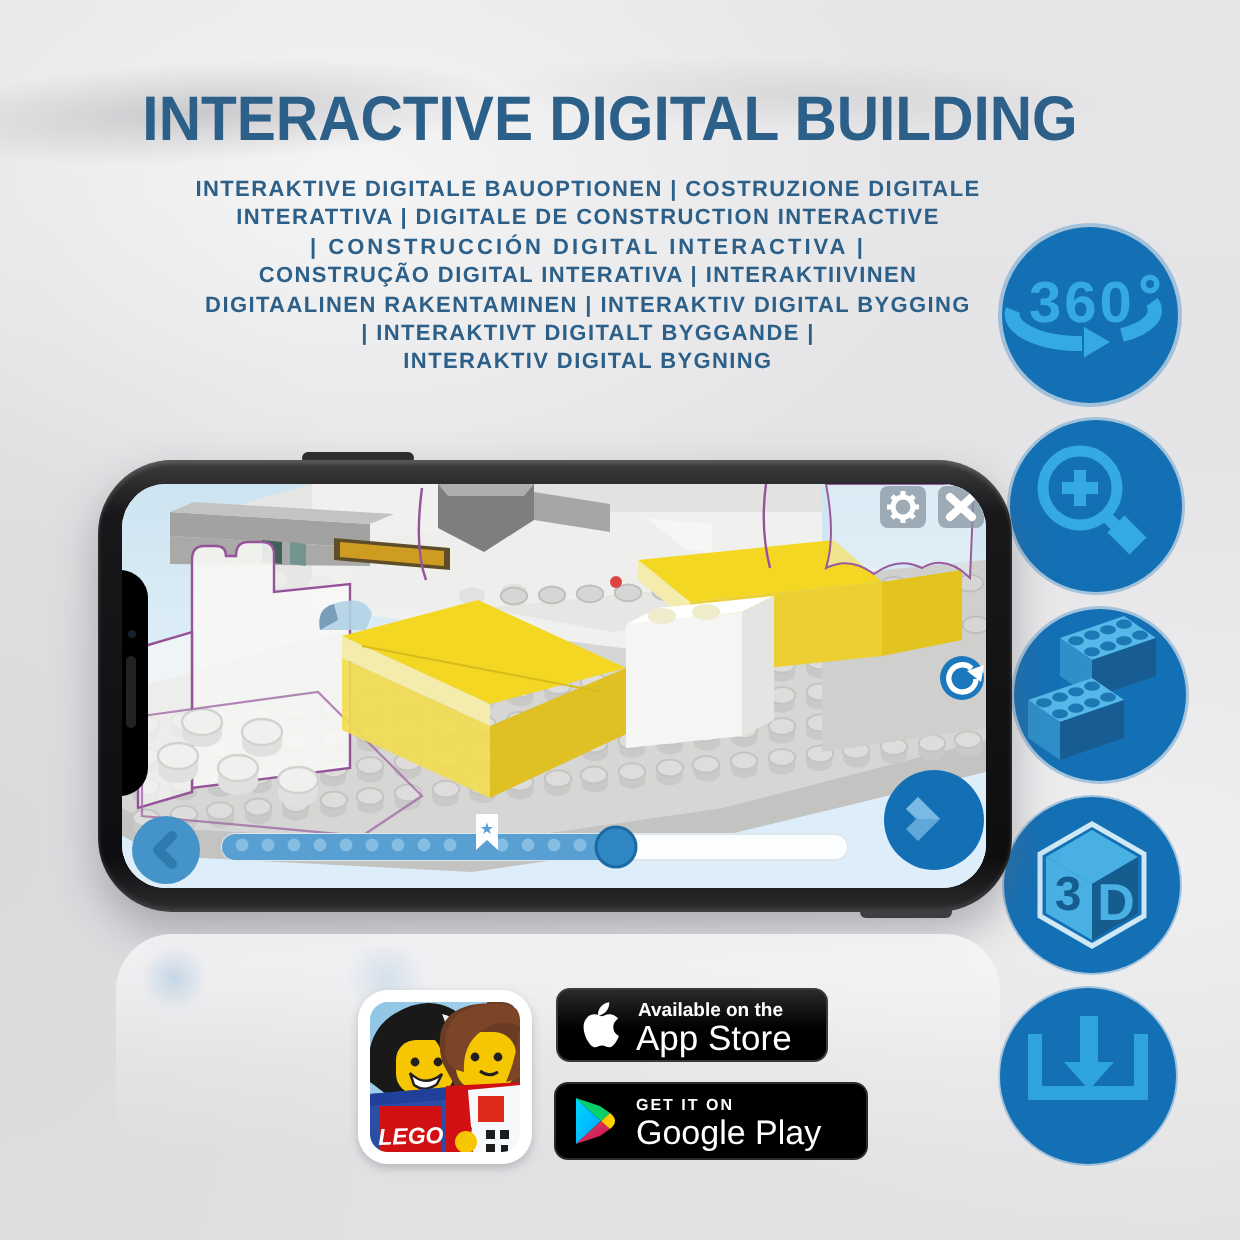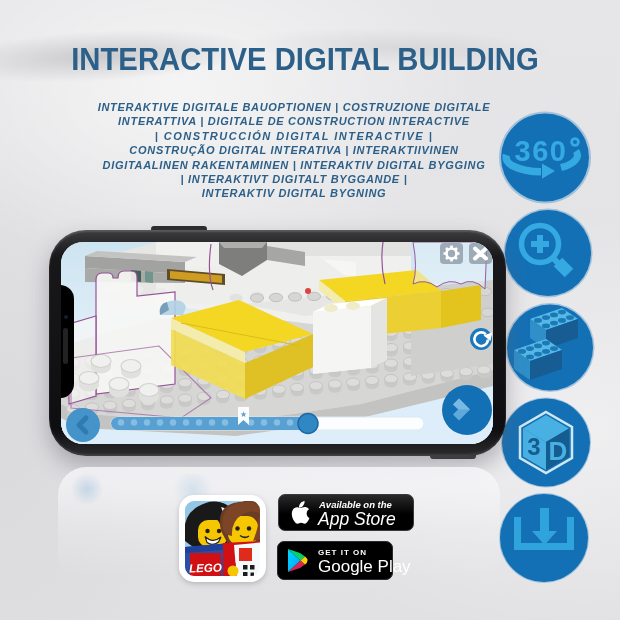--- a/index.html
+++ b/index.html
@@ -15,24 +15,24 @@
     radial-gradient(ellipse 420px 260px at 180px 90px, rgba(255,255,255,.6), rgba(255,255,255,0) 70%),
     radial-gradient(ellipse 500px 300px at 580px 430px, rgba(252,252,253,.5), rgba(252,252,253,0) 70%),
     radial-gradient(ellipse 300px 500px at 0px 420px, rgba(208,208,212,.45), rgba(208,208,212,0) 70%),
     linear-gradient(180deg,#e6e6e8 0%,#e3e3e5 60%,#e1e1e3 100%);"></div>
 
   <div class="abs" style="left:-60px;top:10px;width:400px;height:80px;background:radial-gradient(ellipse 55% 45% at 40% 55%, rgba(140,140,146,.38), rgba(140,140,146,0) 70%);transform:rotate(-3deg);"></div>
   <div class="abs" style="left:240px;top:16px;width:400px;height:60px;background:radial-gradient(ellipse 55% 45% at 40% 55%, rgba(165,165,170,.25), rgba(165,165,170,0) 70%);transform:rotate(2deg);"></div>
 
   <div class="abs" style="left:0;top:41px;width:610px;text-align:center;color:#2d6089;font-size:31.5px;font-weight:bold;letter-spacing:0px;transform:scaleX(.93);transform-origin:305px 50%;white-space:nowrap;">INTERACTIVE DIGITAL BUILDING</div>
 
-  <div class="abs" style="left:0;top:100px;width:588px;text-align:center;color:#2d6089;font-size:11px;font-weight:bold;line-height:14.4px;letter-spacing:.7px;font-style:italic;">
+  <div class="abs" style="left:0;top:88px;width:588px;text-align:center;color:#2d6089;font-size:11px;font-weight:bold;line-height:14.4px;letter-spacing:.7px;">
     INTERAKTIVE DIGITALE BAUOPTIONEN | COSTRUZIONE DIGITALE<br>
     INTERATTIVA | DIGITALE DE CONSTRUCTION INTERACTIVE<br>
-    <span style="letter-spacing:1.5px;">| CONSTRUCCIÓN DIGITAL INTERACTIVE |</span><br>
+    <span style="letter-spacing:1.5px;">| CONSTRUCCIÓN DIGITAL INTERACTIVA |</span><br>
     CONSTRUÇÃO DIGITAL INTERATIVA | INTERAKTIIVINEN<br>
     DIGITAALINEN RAKENTAMINEN | INTERAKTIV DIGITAL BYGGING<br>
     | INTERAKTIVT DIGITALT BYGGANDE |<br>
     INTERAKTIV DIGITAL BYGNING
   </div>
 
   <svg class="abs" style="left:490px;top:103px;" width="130" height="490" viewBox="0 0 130 490">
 
     <g>
       <circle cx="55" cy="54.5" r="46" fill="#6aa4cf" opacity=".55"></circle>
@@ -524,29 +524,29 @@
               <rect x="71.5" y="77.5" width="3.5" height="3.5"></rect>
           </g>
           <path d="M 49 60 q -7 3 -5 11 q 2 9 11 7 l 2 -9 z" fill="#d01012"></path>
           <circle cx="54" cy="76" r="5.5" fill="#f6c700"></circle>
         </g>
       </g>
       <rect x="4" y="4" width="79" height="79" rx="11" fill="none" stroke="#fff" stroke-width="4"></rect>
     </svg>
   </div>
 
-  <div class="abs" style="left:278px;top:494px;width:136px;height:37px;border-radius:7px;background:linear-gradient(180deg,#2a2a2c,#000 55%);border:1px solid #3a3a3c;box-sizing:border-box;font-style:italic;">
+  <div class="abs" style="left:278px;top:494px;width:136px;height:37px;border-radius:7px;background:linear-gradient(180deg,#2a2a2c,#000 55%);border:1px solid #3a3a3c;box-sizing:border-box;">
     <svg width="134" height="35" viewBox="0 0 134 35" style="position:absolute;left:0;top:0;">
       <path transform="translate(6.5,3) scale(.82)" d="M 21.5 9.3 c 1.2 -1.5 2 -3.5 1.8 -5.5 c -1.7 .1 -3.8 1.2 -5 2.6 c -1.1 1.3 -2.1 3.4 -1.8 5.3 c 1.9 .2 3.8 -1 5 -2.4 z M 25.8 18.9 c 0 -3.4 2.8 -5 2.9 -5.1 c -1.6 -2.3 -4 -2.6 -4.9 -2.7 c -2.1 -.2 -4.1 1.2 -5.1 1.2 c -1 0 -2.7 -1.2 -4.4 -1.1 c -2.3 0 -4.4 1.3 -5.5 3.3 c -2.4 4.1 -.6 10.1 1.7 13.4 c 1.1 1.6 2.4 3.4 4.2 3.4 c 1.7 -.1 2.3 -1.1 4.3 -1.1 c 2 0 2.6 1.1 4.4 1.1 c 1.8 0 2.9 -1.6 4 -3.2 c 1.3 -1.9 1.8 -3.7 1.8 -3.8 c 0 0 -3.4 -1.3 -3.4 -5.4 z" fill="#fff"></path>
       <text x="40" y="13" font-size="9.5" font-weight="bold" fill="#fff" font-family="Liberation Sans">Available on the</text>
       <text x="39" y="30" font-size="17.5" fill="#fff" font-family="Liberation Sans">App Store</text>
     </svg>
   </div>
 
-  <div class="abs" style="left:277px;top:541px;width:116px;height:39px;border-radius:7px;background:#000;border:1px solid #2a2a2c;box-sizing:border-box;">
+  <div class="abs" style="left:277px;top:541px;width:157px;height:39px;border-radius:7px;background:#000;border:1px solid #2a2a2c;box-sizing:border-box;">
     <svg width="136" height="37" viewBox="0 0 136 37" style="position:absolute;left:0;top:0;">
       <defs>
         <linearGradient id="gp1" x1="0" y1="0" x2="1" y2="1">
             <stop offset="0" stop-color="#00d7fe"></stop>
             <stop offset="1" stop-color="#00a3ff"></stop>
           </linearGradient>
         <linearGradient id="gp2" x1="0" y1="0" x2="1" y2="0">
             <stop offset="0" stop-color="#ffbc00"></stop>
             <stop offset="1" stop-color="#ffda03"></stop>
           </linearGradient>

